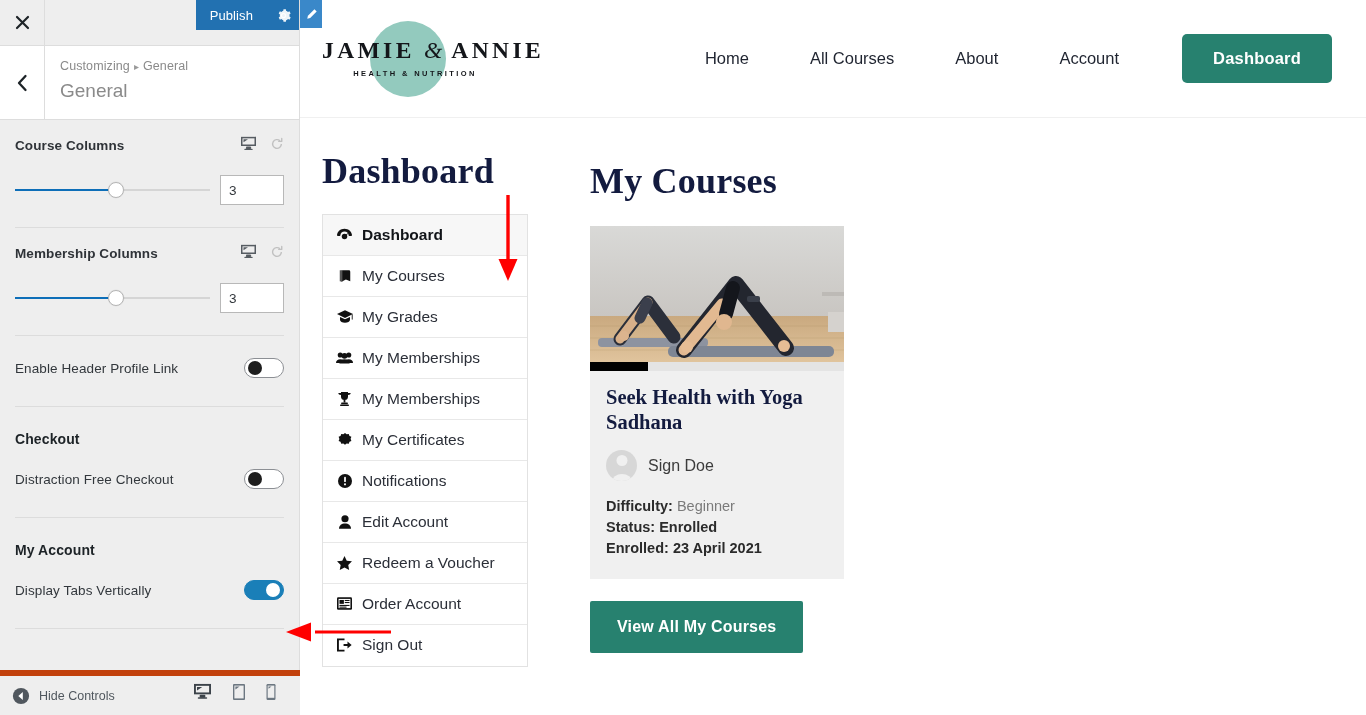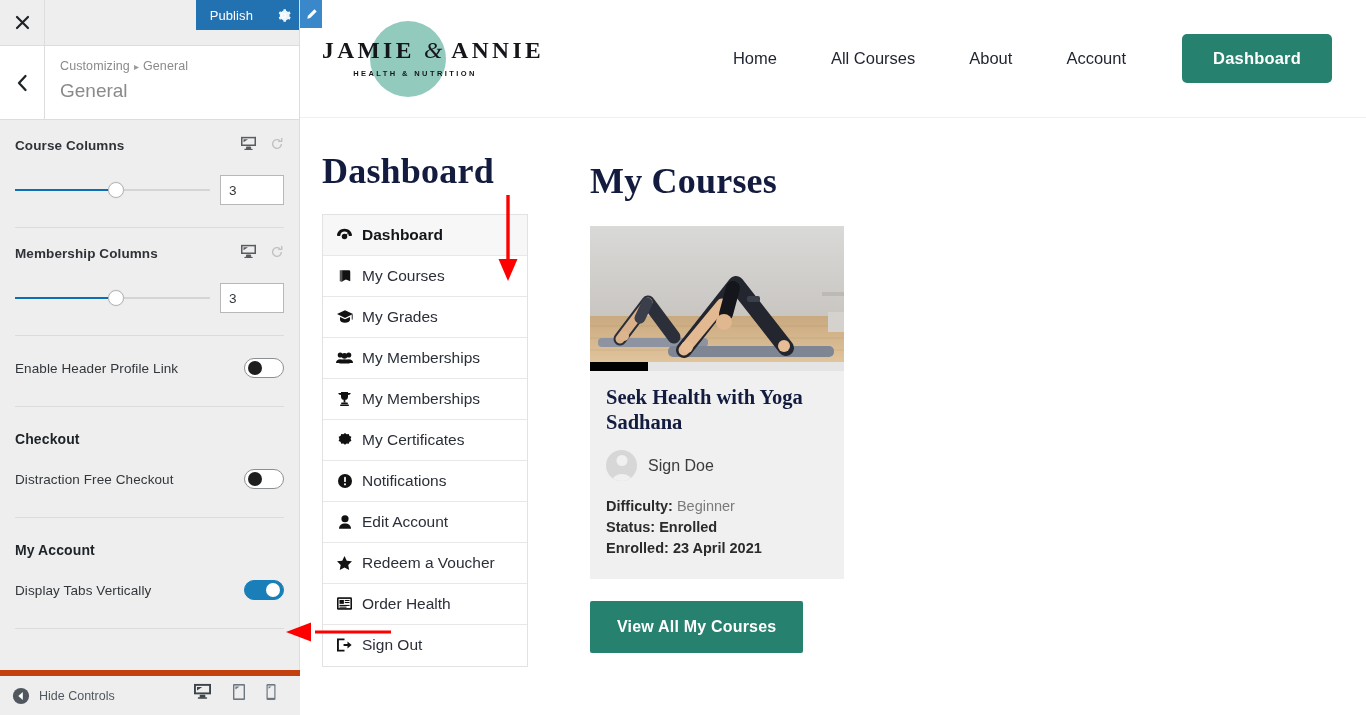--- a/index.html
+++ b/index.html
@@ -213,21 +213,21 @@
     white-space: nowrap;
     text-align: right;
   }
   .logo .brand .amp { font-style: italic; font-weight: 400; letter-spacing:1px;}
   .logo .tagline {
     font-size: 7.5px; font-weight: 700; color: #14161a;
     letter-spacing: 2.4px; margin-top: 6px;
   }
   .site-nav {
     margin-left: auto;
-    display: flex; align-items: center; gap: 8px;
+    display: flex; align-items: center; gap: 15px;
   }
   .site-nav a {
     font-size: 16.5px; color: #1f2430; text-decoration: none;
     padding: 0 23px; cursor: pointer;
   }
   .nav-cta {
     background: #27816f; color: #ffffff !important;
     font-weight: 700; font-size: 16px;
     padding: 15px 31px !important;
     border-radius: 5px; margin-left: 25px;
@@ -455,21 +455,21 @@
                 <svg width="15" height="13" viewBox="0 0 17 14" fill="#111">
                   <rect x="0" y="0" width="17" height="14" rx="1.4"></rect>
                   <rect x="1.8" y="1.8" width="13.4" height="10.4" fill="#fff"></rect>
                   <rect x="2.8" y="3" width="5" height="4.4" fill="#111"></rect>
                   <rect x="8.8" y="3" width="5.4" height="1.2" fill="#111"></rect>
                   <rect x="8.8" y="5.3" width="5.4" height="1.2" fill="#111"></rect>
                   <rect x="2.8" y="8.6" width="11.4" height="1.2" fill="#111"></rect>
                   <rect x="2.8" y="10.5" width="8" height="1.2" fill="#111"></rect>
                 </svg>
               </span>
-              <span>Order Health</span>
+              <span>Order Account</span>
             </div>
             <div class="tab">
               <span class="ticon">
                 <svg width="15" height="14" viewBox="0 0 16 14" fill="#111">
                   <path d="M0 0h8v2H2v10h6v2H0z"></path>
                   <path d="M7 7h6.6" stroke="#111" stroke-width="2.2"></path>
                   <path d="M11.2 3.2L15.6 7l-4.4 3.8z"></path>
                 </svg>
               </span>
               <span>Sign Out</span>

